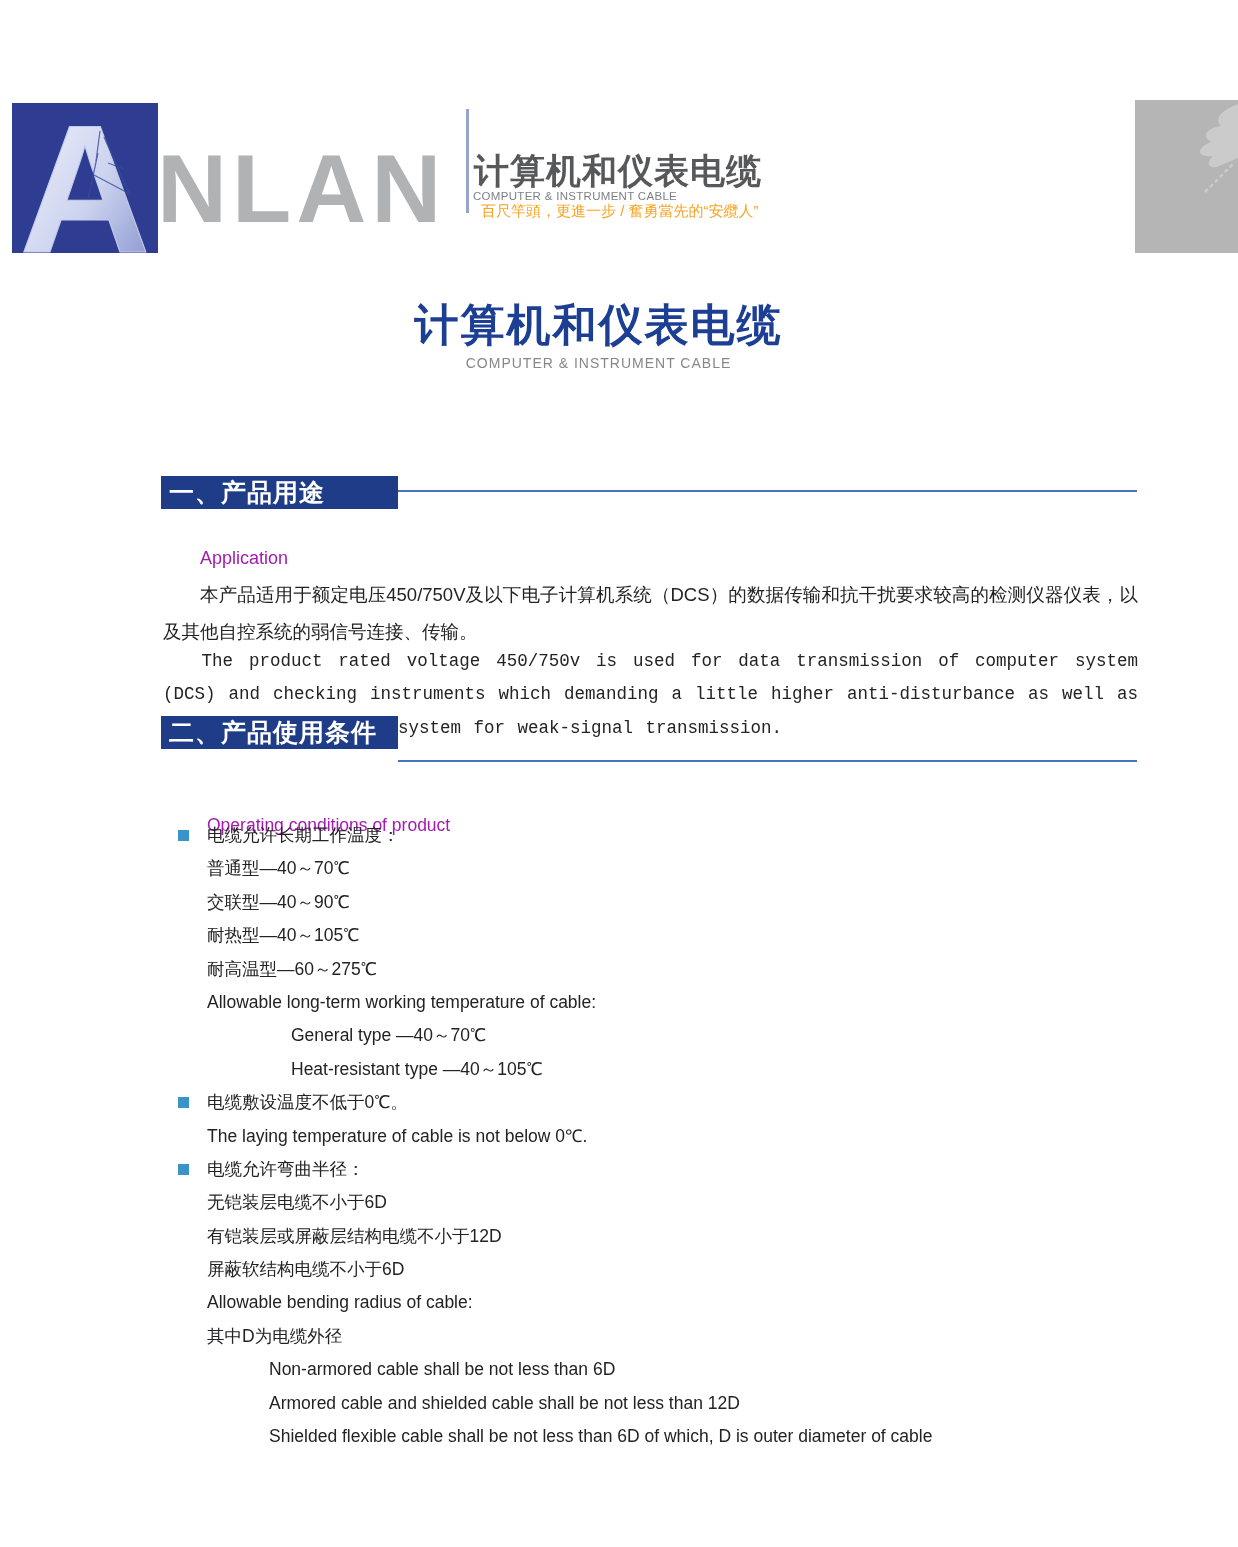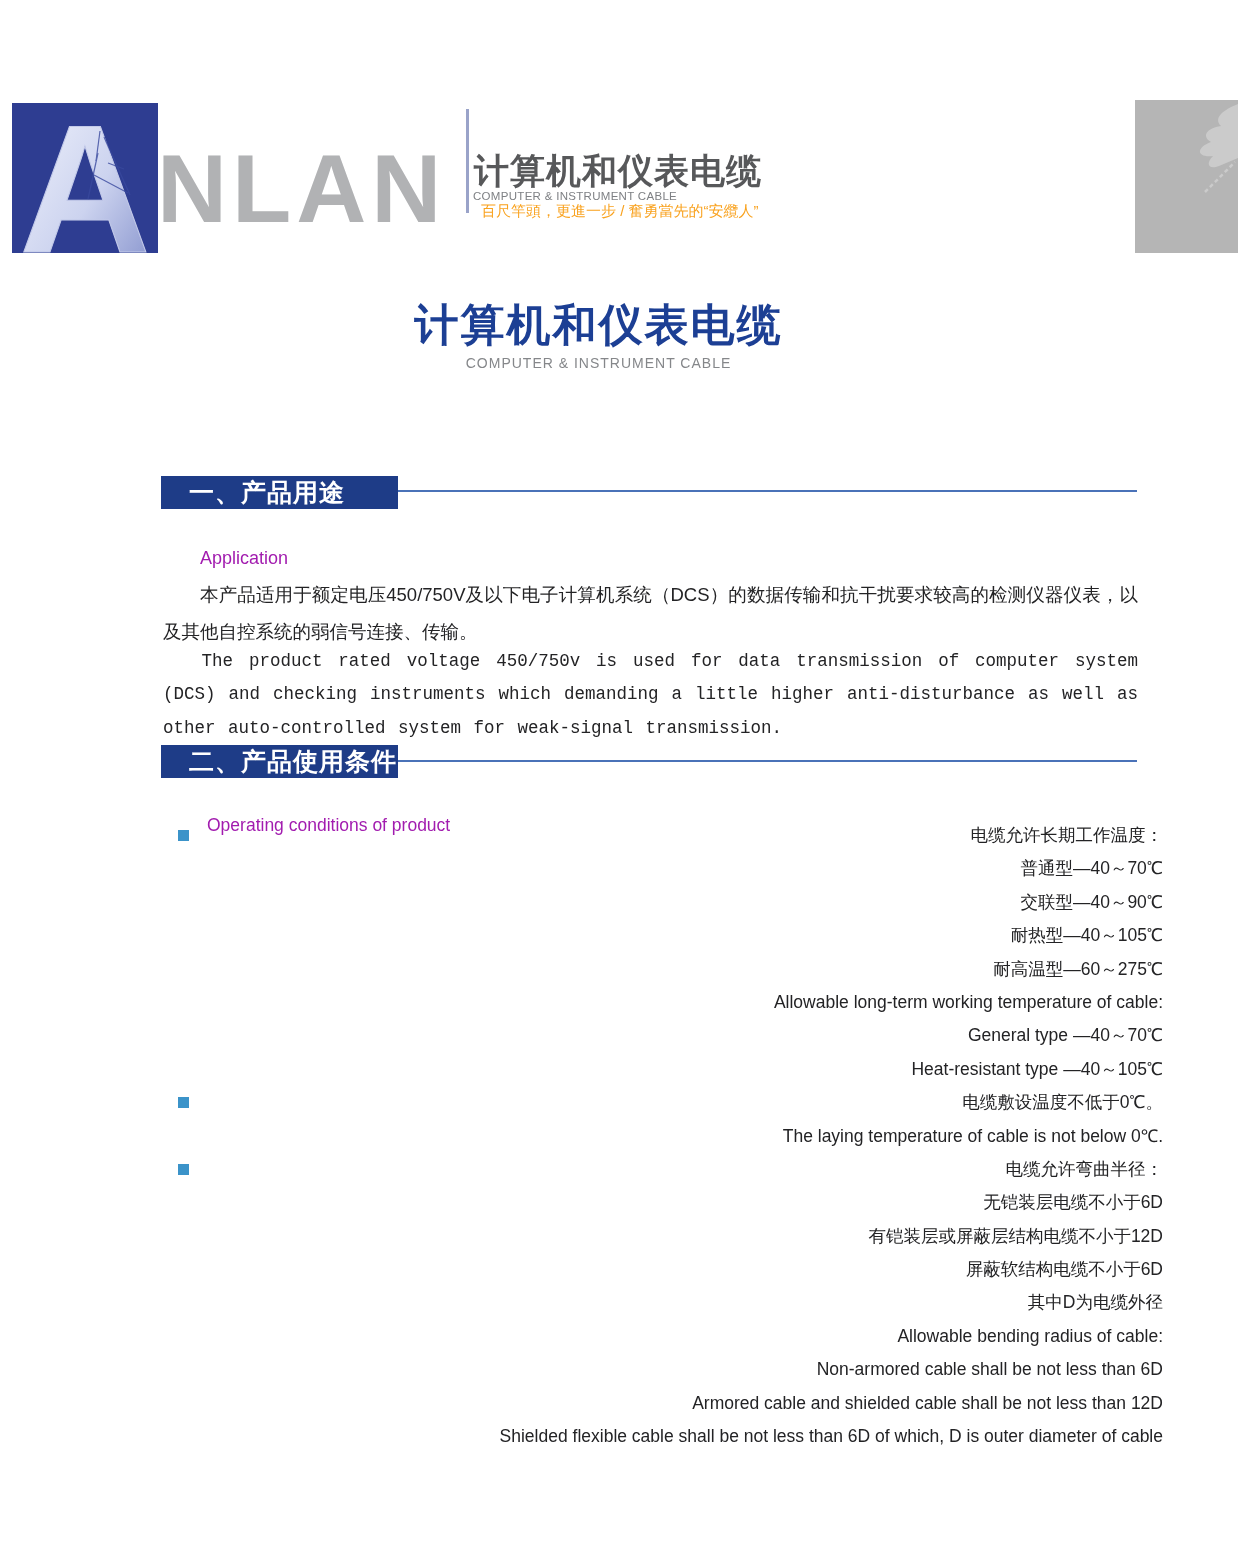--- a/index.html
+++ b/index.html
@@ -31,39 +31,39 @@
 
   
   .doc-title { position:absolute; left:0; top:299px; width:1197px; text-align:center; }
   .doc-title-cn { font-size:44px; line-height:52px; font-weight:bold; letter-spacing:2px; color:var(--title-blue,#1c3f94); }
   .doc-title-en { margin-top:4px; font-size:14px; letter-spacing:1px; color:#85878a; }
 
   
   .sec-header {
     position:absolute; left:161px; width:237px; height:33px; box-sizing:border-box;
     background:var(--section-bg-blue,#1e3c87); color:#ffffff;
-    font-size:25px; font-weight:bold; line-height:33px; padding-left:28px; letter-spacing:1px;
+    font-size:25px; font-weight:bold; line-height:33px; padding-left:8px; letter-spacing:1px;
     white-space:nowrap; overflow:hidden;
   }
   #sec1-header { top:476px; }
-  #sec2-header { top:745px; }
+  #sec2-header { top:716px; }
   .sec-rule { position:absolute; left:398px; width:739px; height:2px; background:var(--rule-blue,#4a72b8); }
   #sec1-rule { top:490px; }
   #sec2-rule { top:760px; }
   .sec-sub { position:absolute; color:#a21caf;margin-top:32px; }
   #sec1-sub { left:200px; top:516px; font-size:18px; }
   #sec2-sub { left:207px; top:783px; font-size:17.5px; }
 
   
   .para { position:absolute; left:163px; width:975px; text-align:justify; }
   #para-cn { top:557px; font-size:18.5px; line-height:37px; text-indent:2em; }
   #para-en { top:627px; font-size:17.5px; line-height:33.5px; text-indent:2.2em; word-spacing:2px;font-family:Liberation Mono, monospace; }
 
   
-  .cond-list { position:absolute; left:163px; top:819px; width:1000px;text-align:right; }
+  .cond-list { position:absolute; left:163px; top:819px; width:1000px; }
   .cond-line {
     position:relative; height:33.4px; line-height:33.4px; padding-left:44px;
     font-size:17.5px; white-space:nowrap;
   }
   .cond-line.indent-1 { padding-left:128px; }
   .cond-line.indent-2 { padding-left:106px; }
   .cond-line.bulleted::before {
     content:""; position:absolute; left:15px; top:11px; width:11px; height:11px;
     background:var(--bullet-blue,#3b93c9);
   }
@@ -148,23 +148,23 @@
       <div class="cond-line">The laying temperature of cable is not below 0℃.</div>
 
       <div class="cond-line bulleted">电缆允许弯曲半径：</div>
 
       <div class="cond-line">无铠装层电缆不小于6D</div>
 
       <div class="cond-line">有铠装层或屏蔽层结构电缆不小于12D</div>
 
       <div class="cond-line">屏蔽软结构电缆不小于6D</div>
 
+      <div class="cond-line">Allowable bending radius of cable:</div>
+
       <div class="cond-line">其中D为电缆外径</div>
-
-      <div class="cond-line">Allowable bending radius of cable:</div>
 
       <div class="cond-line indent-2">Non-armored cable shall be not less than 6D</div>
 
       <div class="cond-line indent-2">Armored cable and shielded cable shall be not less than 12D</div>
 
       <div class="cond-line indent-2">Shielded flexible cable shall be not less than 6D of which, D is outer diameter of cable</div>
     </div>
 
 </div>
 

